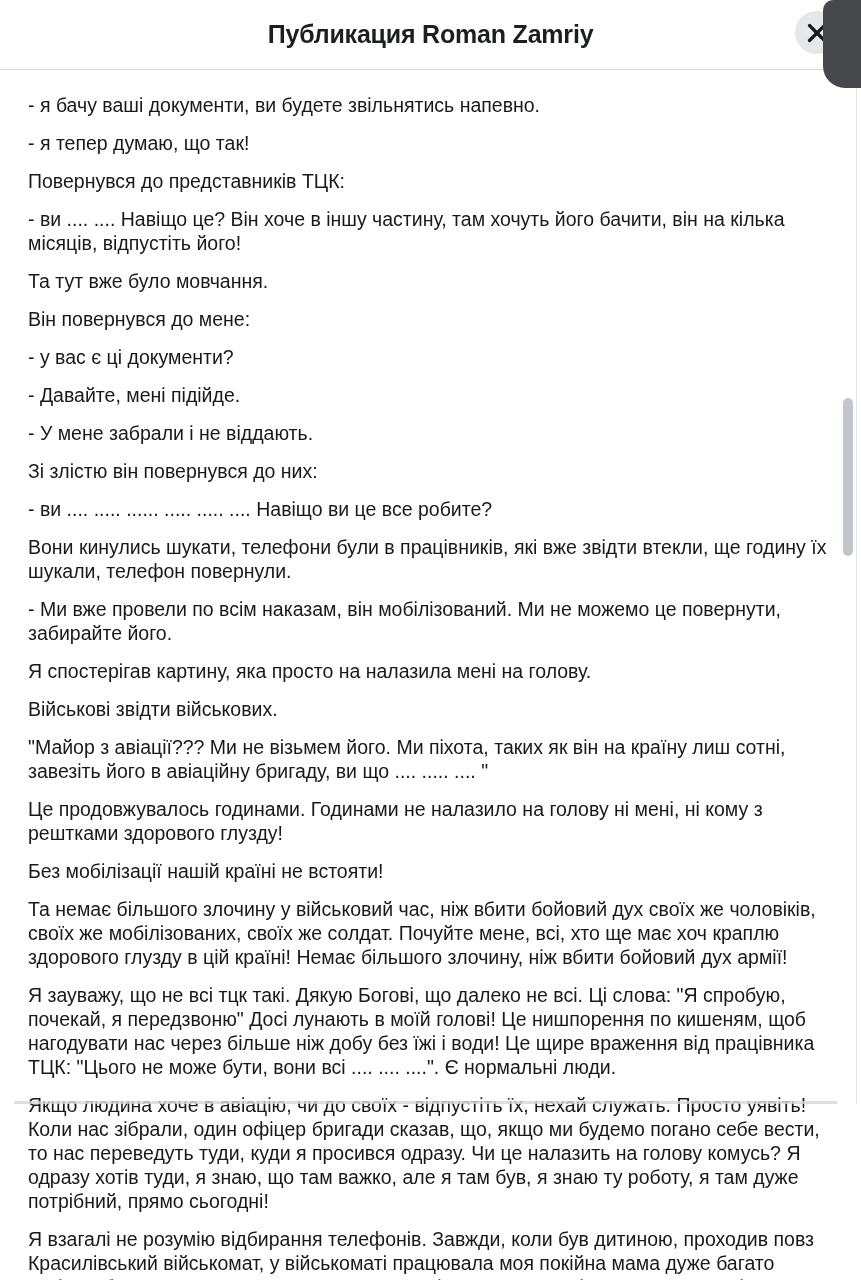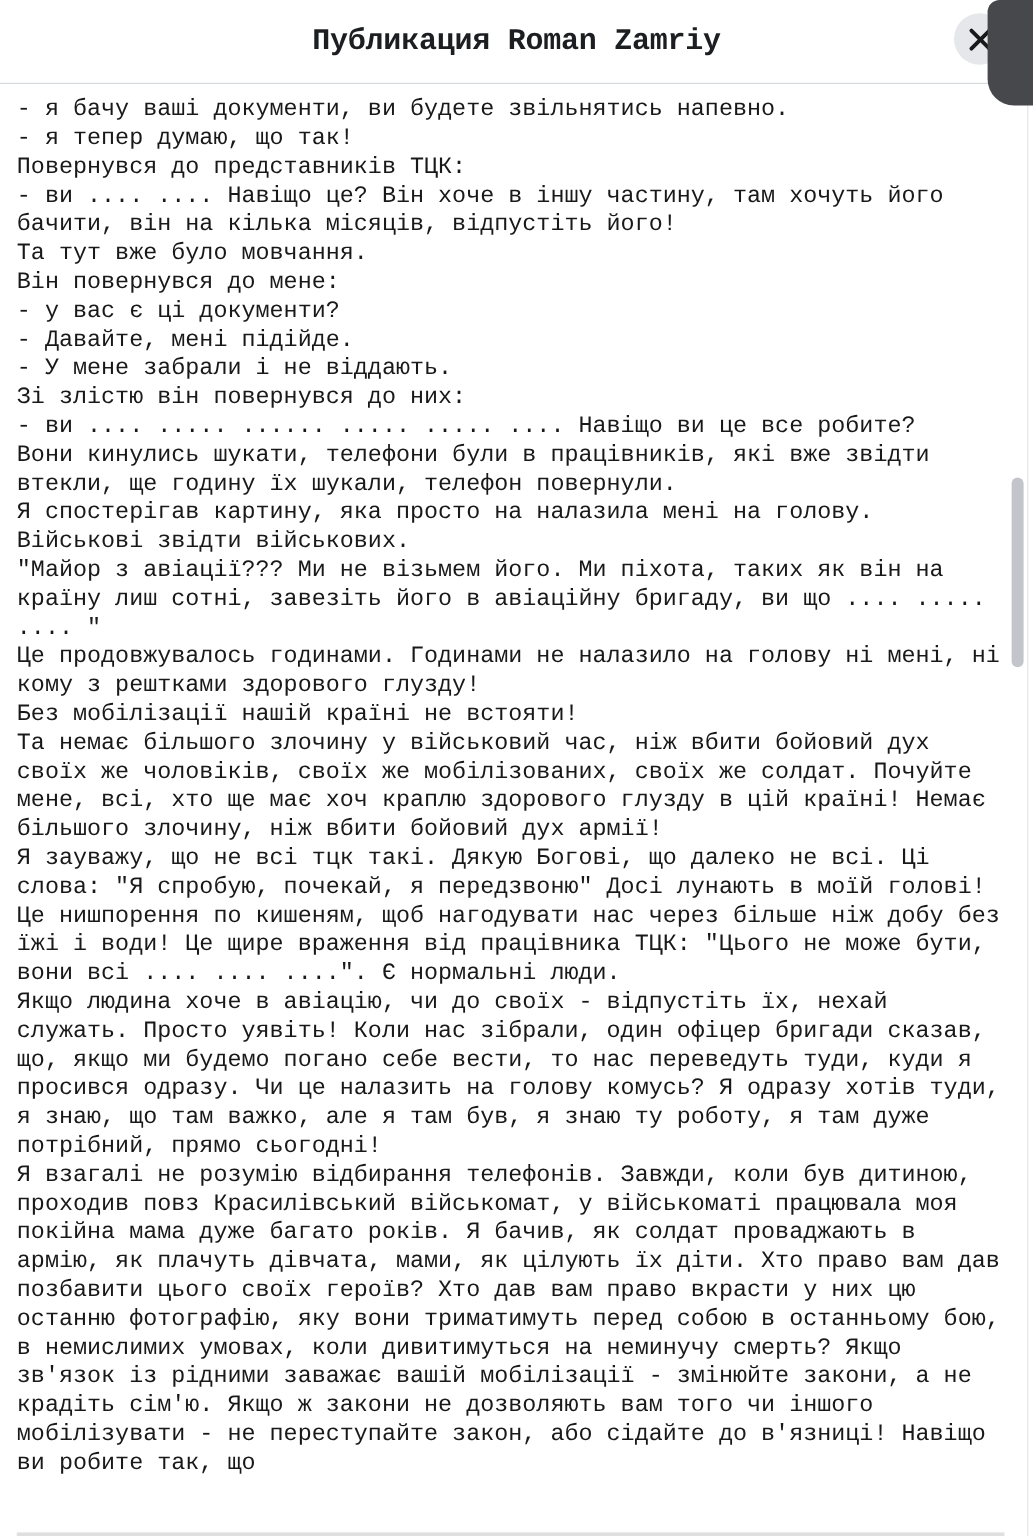--- a/index.html
+++ b/index.html
@@ -2,21 +2,21 @@
 <html style="--bg: #ffffff; --title: #1c1e21; --text: #191919; --divider: #d6d9dd; --close-bg: #e5e7ea; --close-icon: #18191a; --overlay-card: #46484c; --scrollbar: #c2c6cb;"><head>
 <meta charset="utf-8">
 <style>
   * { margin:0; padding:0; box-sizing:border-box; }
   html, body {
     width:861px; height:1280px;
     overflow:hidden;
     background:var(--bg, #ffffff);
     font-family:"Liberation Sans", sans-serif;
   }
-  .screen { position:relative; width:861px; height:1280px; background:var(--bg,#fff);font-family:Liberation Mono, monospace; }
+  .screen { position:relative; width:861px; height:1104px; background:var(--bg,#fff); }
 
   
   .header {
     position:relative;
     height:70px;
     background:var(--bg,#fff);
     border-bottom:1px solid var(--divider,#d6d9dd);
     display:flex; align-items:center; justify-content:center;
   }
   .title {
@@ -50,21 +50,21 @@
   
   .content {
     position:relative;
     padding:9px 20px 0 14px;
     font-size:19.5px;
     line-height:24px;
     color:var(--text,#191919);
     height:1210px;
     overflow:hidden;
   }
-  .para { margin:0; word-wrap:break-word; }
+  .para { margin:14px; word-wrap:break-word; }
 
   
   .edge-line {
     position:absolute; top:70px; bottom:0; left:856px;
     width:1px; background:#e3e5e8;
   }
 
   
   .scrollbar-thumb {
     position:absolute; top:398px; right:8px;
@@ -108,20 +108,21 @@
       <div class="para">Повернувся до представників ТЦК:</div>
       <div class="para">- ви .... .... Навіщо це? Він хоче в іншу частину, там хочуть його бачити, він на кілька місяців, відпустіть його!</div>
       <div class="para">Та тут вже було мовчання.</div>
       <div class="para">Він повернувся до мене:</div>
       <div class="para">- у вас є ці документи?</div>
       <div class="para">- Давайте, мені підійде.</div>
       <div class="para">- У мене забрали і не віддають.</div>
       <div class="para">Зі злістю він повернувся до них:</div>
       <div class="para">- ви .... ..... ...... ..... ..... .... Навіщо ви це все робите?</div>
       <div class="para">Вони кинулись шукати, телефони були в працівників, які вже звідти втекли, ще годину їх шукали, телефон повернули.</div>
+      <div class="para">- Ми вже провели по всім наказам, він мобілізований. Ми не можемо це повернути, забирайте його.</div>
       <div class="para">Я спостерігав картину, яка просто на налазила мені на голову.</div>
       <div class="para">Військові звідти військових.</div>
       <div class="para">"Майор з авіації??? Ми не візьмем його. Ми піхота, таких як він на країну лиш сотні, завезіть його в авіаційну бригаду, ви що .... ..... .... "</div>
       <div class="para">Це продовжувалось годинами. Годинами не налазило на голову ні мені, ні кому з рештками здорового глузду!</div>
       <div class="para">Без мобілізації нашій країні не встояти!</div>
       <div class="para">Та немає більшого злочину у військовий час, ніж вбити бойовий дух своїх же чоловіків, своїх же мобілізованих, своїх же солдат. Почуйте мене, всі, хто ще має хоч краплю здорового глузду в цій країні! Немає більшого злочину, ніж вбити бойовий дух армії!</div>
       <div class="para">Я зауважу, що не всі тцк такі. Дякую Богові, що далеко не всі. Ці слова: "Я спробую, почекай, я передзвоню" Досі лунають в моїй голові! Це нишпорення по кишеням, щоб нагодувати нас через більше ніж добу без їжі і води! Це щире враження від працівника ТЦК: "Цього не може бути, вони всі .... .... ....". Є нормальні люди.</div>
       <div class="para">Якщо людина хоче в авіацію, чи до своїх - відпустіть їх, нехай служать. Просто уявіть! Коли нас зібрали, один офіцер бригади сказав, що, якщо ми будемо погано себе вести, то нас переведуть туди, куди я просився одразу. Чи це налазить на голову комусь? Я одразу хотів туди, я знаю, що там важко, але я там був, я знаю ту роботу, я там дуже потрібний, прямо сьогодні!</div>
       <div class="para">Я взагалі не розумію відбирання телефонів. Завжди, коли був дитиною, проходив повз Красилівський військомат, у військоматі працювала моя покійна мама дуже багато років. Я бачив, як солдат проваджають в армію, як плачуть дівчата, мами, як цілують їх діти. Хто право вам дав позбавити цього своїх героїв? Хто дав вам право вкрасти у них цю останню фотографію, яку вони триматимуть перед собою в останньому бою, в немислимих умовах, коли дивитимуться на неминучу смерть? Якщо зв'язок із рідними заважає вашій мобілізації - змінюйте закони, а не крадіть сім'ю. Якщо ж закони не дозволяють вам того чи іншого мобілізувати - не переступайте закон, або сідайте до в'язниці! Навіщо ви робите так, що</div>
     </div>

